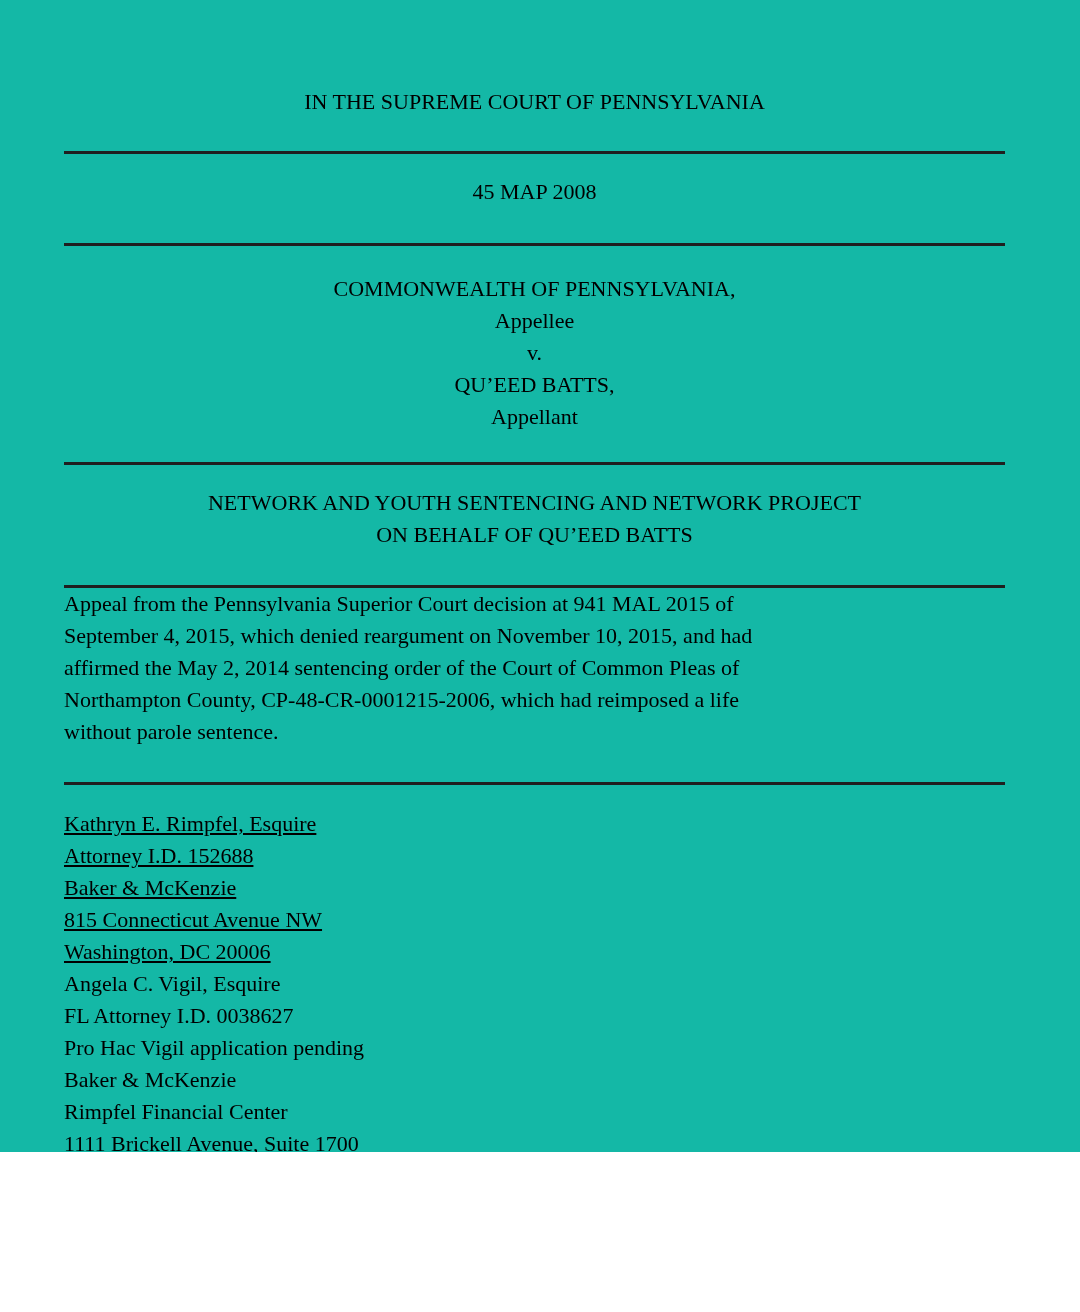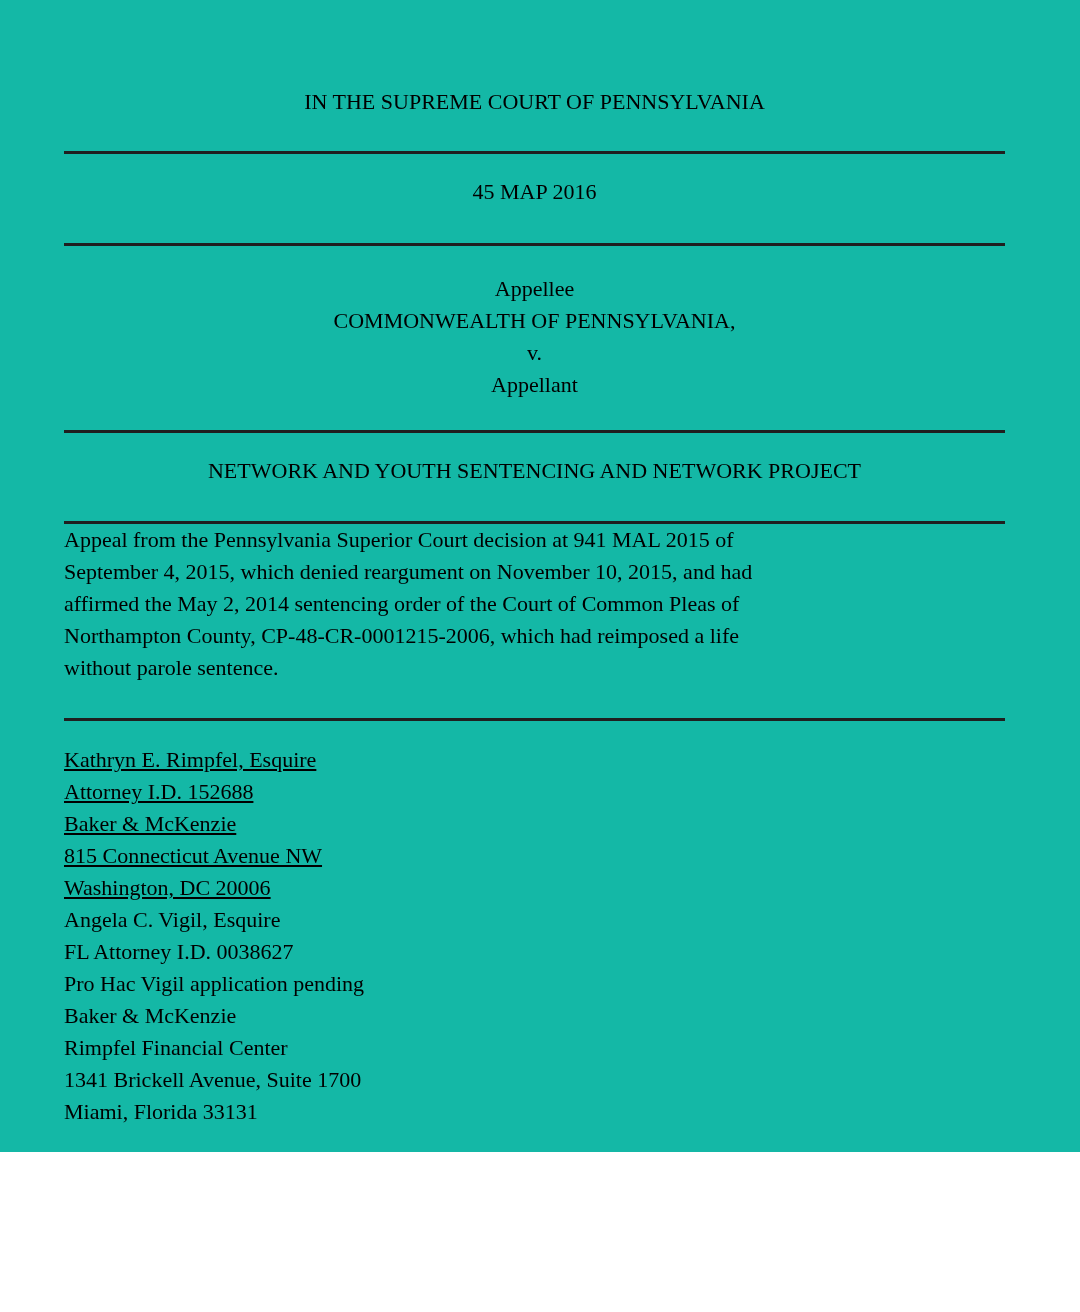--- a/index.html
+++ b/index.html
@@ -40,35 +40,37 @@
 </style>
 </head>
 <body>
 
 <div class="page">
 
   <div class="court-header center">IN THE SUPREME COURT OF PENNSYLVANIA</div>
 
   <div class="rule rule-1"></div>
 
-  <div class="docket center">45 MAP 2016</div>
+  <div class="docket center">45 MAP 2008</div>
 
   <div class="rule rule-2"></div>
 
   <div class="caption center">
+    <div>COMMONWEALTH OF PENNSYLVANIA,</div>
     <div>Appellee</div>
-    <div>COMMONWEALTH OF PENNSYLVANIA,</div>
     <div>v.</div>
+    <div>QU’EED BATTS,</div>
     <div>Appellant</div>
   </div>
 
   <div class="rule rule-3"></div>
 
   <div class="brief-title center">
     <div>NETWORK AND YOUTH SENTENCING AND NETWORK PROJECT</div>
+    <div>ON BEHALF OF QU’EED BATTS</div>
   </div>
 
   <div class="rule rule-4"></div>
 
   <div class="appeal">
     <div>Appeal from the Pennsylvania Superior Court decision at 941 MAL 2015 of</div>
     <div>September 4, 2015, which denied reargument on November 10, 2015, and had</div>
     <div>affirmed the May 2, 2014 sentencing order of the Court of Common Pleas of</div>
     <div>Northampton County, CP-48-CR-0001215-2006, which had reimposed a life</div>
     <div>without parole sentence.</div>
@@ -83,17 +85,17 @@
     <div>815 Connecticut Avenue NW</div>
     <div>Washington, DC 20006</div>
   </div>
 
   <div class="counsel-block-2">
     <div>Angela C. Vigil, Esquire</div>
     <div>FL Attorney I.D. 0038627</div>
     <div>Pro Hac Vigil application pending</div>
     <div>Baker &amp; McKenzie</div>
     <div>Rimpfel Financial Center</div>
-    <div>1341 Brickell Avenue, Suite 1700</div>
+    <div>1111 Brickell Avenue, Suite 1700</div>
     <div>Miami, Florida 33131</div>
   </div>
 
 </div>
 
 </body></html>

